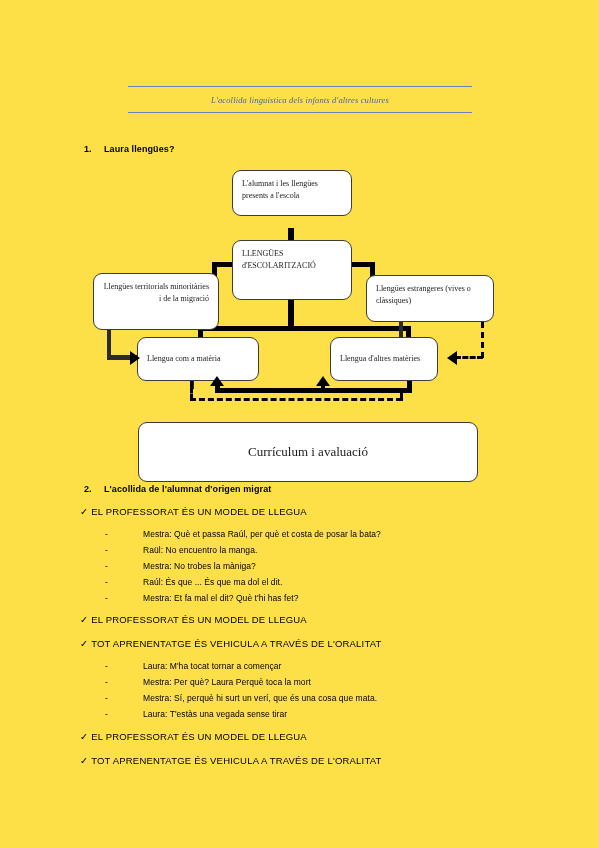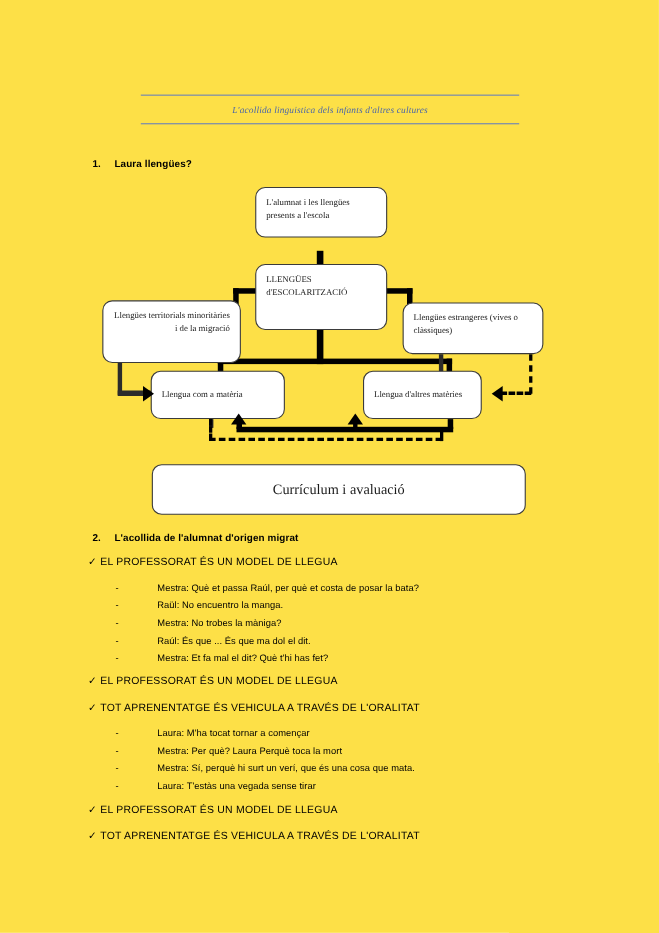--- a/index.html
+++ b/index.html
@@ -96,21 +96,21 @@
   }
   .box .l1 { display: block; }
 
   #box-alumnat { left: 232px; top: 170px; width: 120px; height: 46px; }
   #box-llengues-escol { left: 232px; top: 240px; width: 120px; height: 60px; }
   #box-territorials { left: 93px; top: 273px; width: 126px; height: 57px; text-align: right; }
   #box-estrangeres { left: 366px; top: 275px; width: 128px; height: 47px; }
   #box-materia { left: 137px; top: 337px; width: 122px; height: 44px; text-align: center; }
   #box-altres-materies { left: 330px; top: 337px; width: 108px; height: 44px; }
   #box-curriculum {
-    left: 138px; top: 422px; width: 340px; height: 46px;
+    left: 138px; top: 422px; width: 340px; height: 60px;
     font-size: 13px;
   }
 
   .conn {
     position: absolute;
     background: #000000;
     z-index: 2;
   }
   .conn.thin { background: #2b2b2b; }
 

